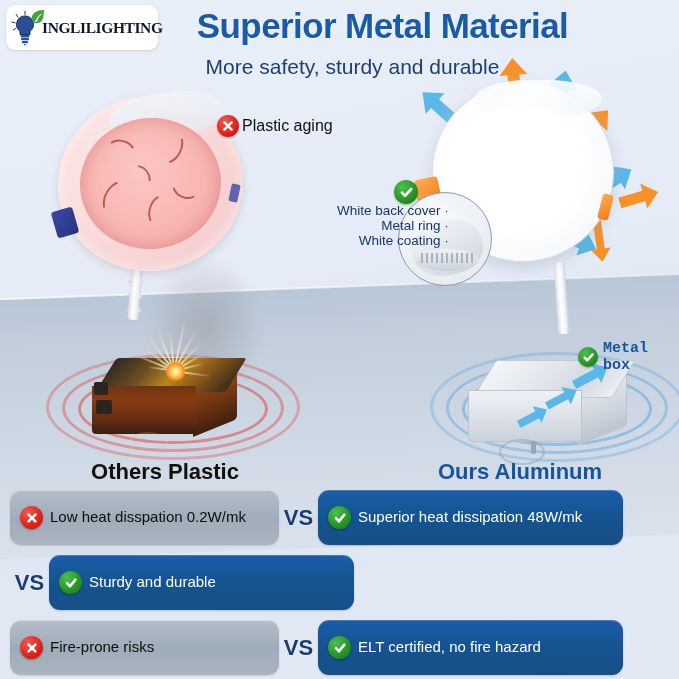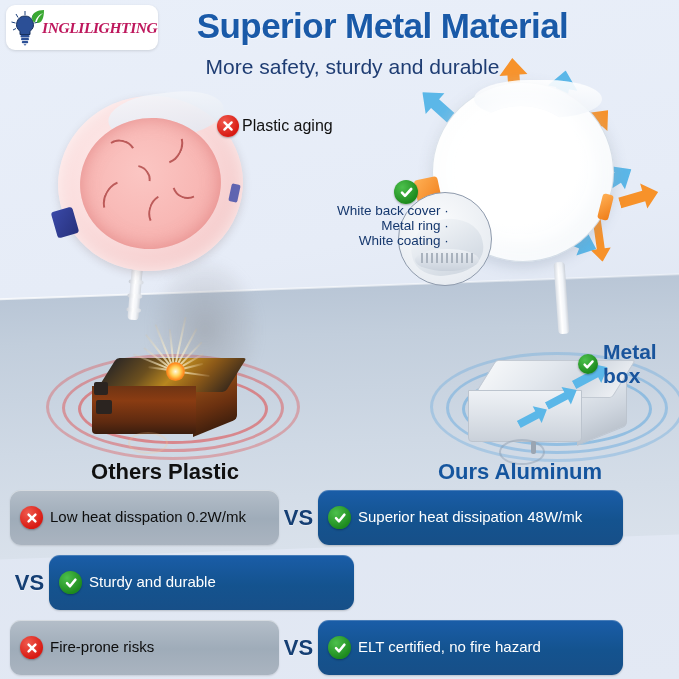--- a/index.html
+++ b/index.html
@@ -19,22 +19,22 @@
     transform:rotate(-2.1deg);transform-origin:left top;}
   .floor-edge{position:absolute;left:-20px;top:299px;width:740px;height:2px;
     background:linear-gradient(90deg,rgba(255,255,255,.75),rgba(255,255,255,.35));
     transform:rotate(-2.1deg);transform-origin:left top;}
 
   
   .logo{position:absolute;left:6px;top:5px;width:148px;height:45px;background:#fff;
     border-radius:9px;display:flex;align-items:center;gap:2px;padding-left:4px;
     box-shadow:0 1px 3px rgba(0,0,0,.13);z-index:8;}
   .logo-mark{position:relative;width:30px;height:36px;flex:0 0 auto;}
-  .logo-text{font-family:"Liberation Serif",serif;font-weight:bold;font-style:italic;
-    font-size:15.5px;letter-spacing:-.4px;color:#be185d;white-space:nowrap;text-align:center;}
+  .logo-text{font-family:"Liberation Serif",serif;font-weight:bold;
+    font-size:15.5px;letter-spacing:-.4px;color:#0f172a;white-space:nowrap;text-align:center;}
   .leaf{position:absolute;left:20px;top:-1px;width:13px;height:13px;}
 
   .title{position:absolute;left:0;top:6px;width:679px;text-align:center;
     padding-left:86px;box-sizing:border-box;
     font-size:35px;font-weight:bold;color:#1a5aa8;letter-spacing:-.6px;
     text-shadow:1px 1px 0 rgba(255,255,255,.6);z-index:6;}
   .subtitle{position:absolute;left:0;top:55px;width:679px;text-align:center;
     padding-left:26px;box-sizing:border-box;
     font-size:21px;color:#1f3d73;z-index:6;}
 
@@ -133,21 +133,21 @@
     box-shadow:0 1px 2px rgba(0,0,0,.3);}
   .v-badge{background:radial-gradient(circle at 35% 30%,#4cc04c,#1d8a1d 72%);
     box-shadow:0 1px 2px rgba(0,0,0,.3);}
 
   .callout-plastic{position:absolute;left:202px;top:115px;display:flex;align-items:center;gap:3px;z-index:9;margin-left:15px;}
   .callout-plastic .badge{width:22px;height:22px;}
   .callout-plastic .lbl{font-size:16px;color:#111;}
 
   .callout-metalbox{position:absolute;left:578px;top:340px;display:flex;align-items:center;gap:5px;z-index:9;}
   .callout-metalbox .badge{width:20px;height:20px;}
-  .callout-metalbox .lbl{font-size:21px;font-weight:bold;color:#19549c;}
+  .callout-metalbox .lbl{font-size:15px;font-weight:bold;color:#19549c;font-family:Liberation Mono, monospace;}
 
   .zoom-circle{position:absolute;left:398px;top:192px;width:92px;height:92px;border-radius:50%;
     background:radial-gradient(circle at 42% 36%,#fbfcfd,#e9edf2 70%,#dfe5ec 100%);
     border:1px solid #8e9aac;overflow:hidden;z-index:6;}
   .zc-cover{position:absolute;left:12px;top:26px;width:72px;height:56px;border-radius:50% 50% 44% 44%;
     background:linear-gradient(160deg,#f7f9fb,#dde3ea 60%,#cdd5de);transform:rotate(-10deg);}
   .zc-ring{position:absolute;left:16px;top:56px;width:64px;height:22px;border-radius:50%;
     background:linear-gradient(180deg,#eef2f6,#c9d1db);}
   .zc-teeth{position:absolute;left:22px;top:60px;width:54px;height:10px;
     background:repeating-linear-gradient(90deg,#aab3be 0 2px,transparent 2px 5px);}

